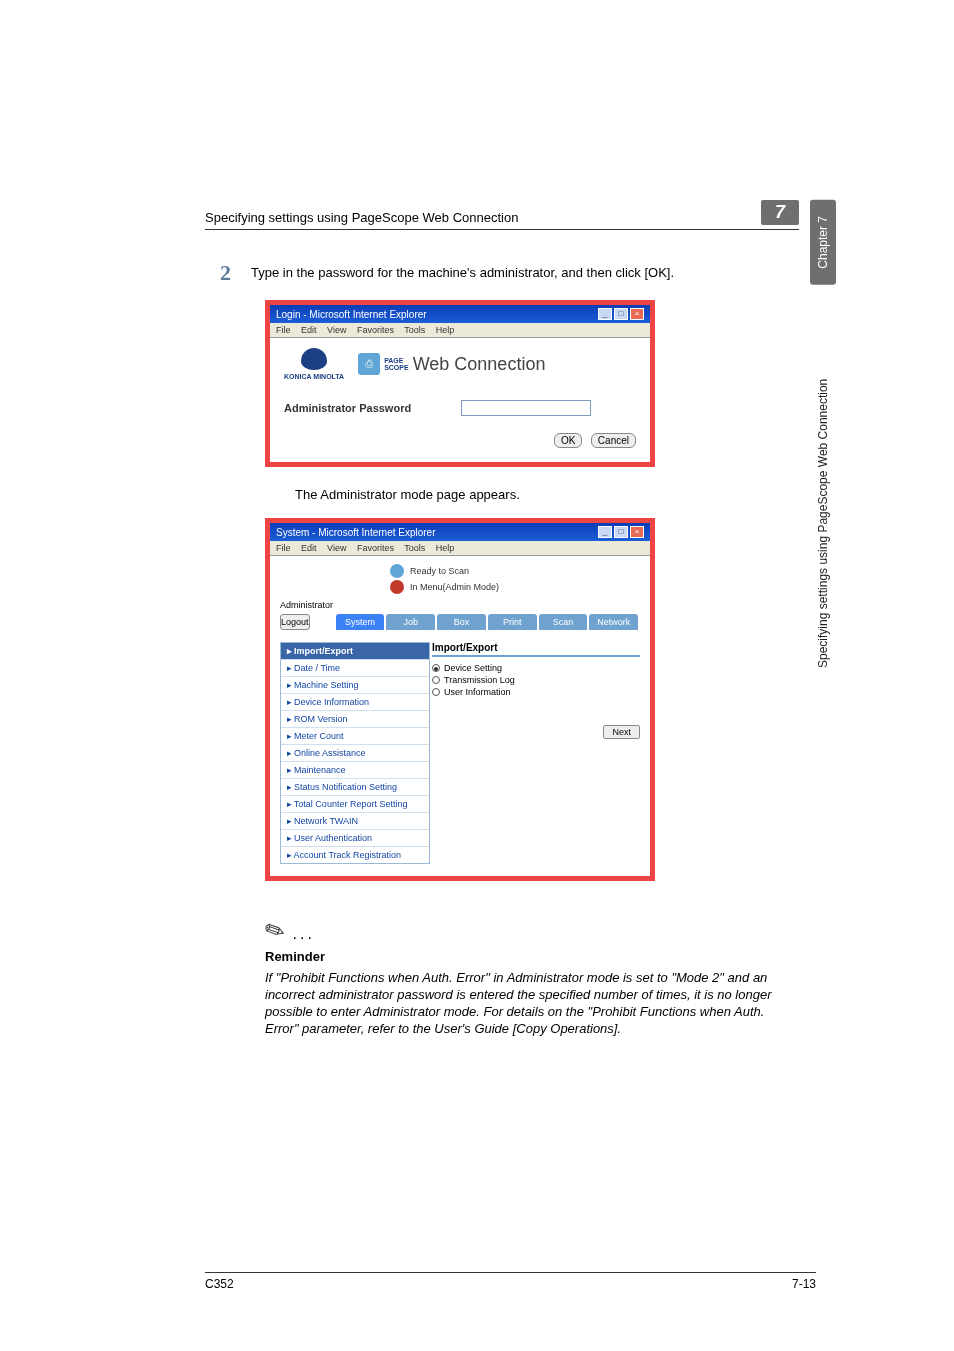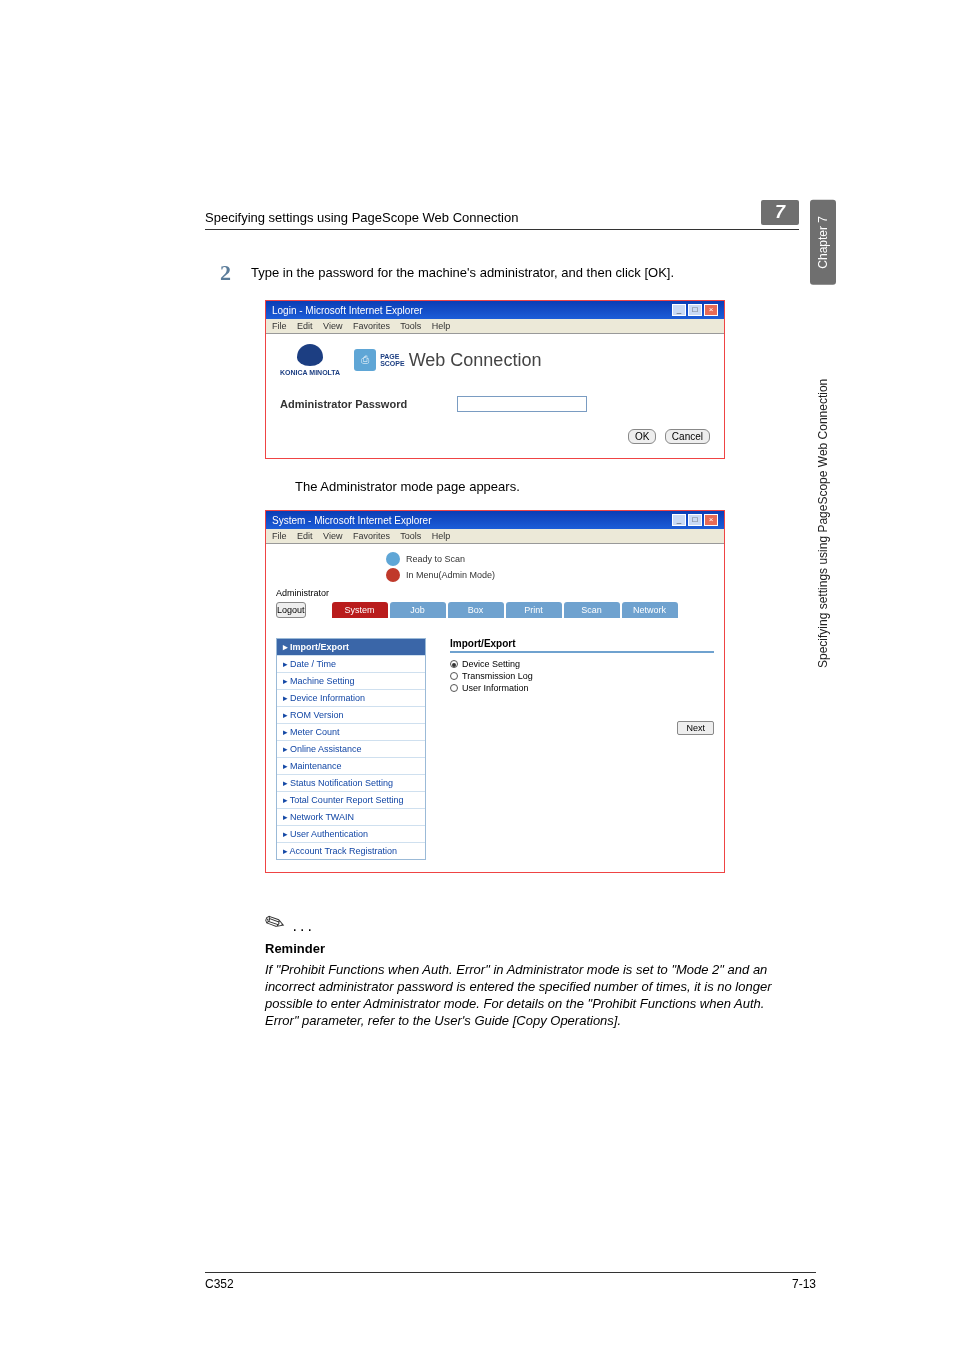--- a/index.html
+++ b/index.html
@@ -7,21 +7,21 @@
   .page { position: relative; width: 954px; height: 1351px; padding: 200px 155px 60px 205px; }
   .sidebar-right { position: absolute; right: 115px; top: 200px; width: 32px; height: 680px; display: flex; flex-direction: column; align-items: center; }
   .chapter-tab { background: #6f6f6f; color: #fff; writing-mode: vertical-rl; transform: rotate(180deg); padding: 16px 6px; font-size: 12px; border-radius: 3px; }
   .side-title { writing-mode: vertical-rl; transform: rotate(180deg); font-size: 12px; margin-top: 18px; color: #222; height: 440px; text-align:center }
   .header-line { display: flex; align-items: flex-end; border-bottom: 1px solid #333; padding-bottom: 4px; margin-bottom: 30px; }
   .header-title { font-size: 13px; flex: 1; }
   .header-num { background: #6f6f6f; color: #fff; font-weight: bold; font-style: italic; padding: 2px 14px 2px 14px; font-size: 18px; margin-left: 20px; border-radius: 2px; }
   .step { display: flex; gap: 20px; margin-bottom: 14px; }
   .step-num { font-size: 22px; font-weight: bold; color: #5a7b99; font-family: Georgia, serif; width: 26px; text-align:right; }
   .step-text { font-size: 13px; padding-top: 5px; }
-  .screenshot-box { border: 1px solid #ef4444; margin: 5px 0 20px 60px; width: 460px; }
+  .screenshot-box { border: 5px solid #ef4444; margin: 5px 0 20px 60px; width: 390px; }
   .titlebar { background: linear-gradient(#0b3db5,#1c5dd8); color: #fff; font-size: 10px; padding: 3px 6px; display:flex; align-items:center; }
   .titlebar .winctl { margin-left:auto; display:flex; gap:2px }
   .winctl span { width:14px;height:12px;background:#c8d9f5;border:1px solid #fff;font-size:8px;line-height:10px;text-align:center;color:#333 }
   .winctl span.close { background:#e86b55;color:#fff }
   .menubar { background:#ece9d8; font-size:9px; padding:2px 6px; color:#333; border-bottom:1px solid #999 }
   .menubar span { margin-right:8px }
   .ie-body { background:#fff; padding: 10px 14px 14px }
   .logo-row { display:flex; align-items:center; gap:14px; margin-bottom:20px }
   .km-logo { display:flex; flex-direction:column; align-items:center; font-size:7px; color:#1c3e82; font-weight:bold }
   .km-logo .glyph { width:26px;height:22px;background:#1c3e82;border-radius:50% 50% 50% 50%/60% 60% 40% 40%; margin-bottom:3px }
@@ -35,27 +35,27 @@
   .ie-btn { font-size:10px; border:1px solid #888; background:#eee; padding:1px 6px; margin-left:4px; border-radius:6px }
   .after-text { font-size:13px; margin-left:90px; margin-bottom:16px }
   .ss2-body { background:#fff; padding:8px 10px 12px }
   .status-row { display:flex; align-items:center; gap:6px; font-size:9px; color:#333; margin-left:110px; margin-bottom:6px }
   .dotA { width:14px;height:14px;border-radius:50%;background:#5fa6d6 }
   .dotB { width:14px;height:14px;border-radius:50%;background:#c0392b }
   .admin-lbl { font-size:9px; margin-bottom:4px }
   .tabs { display:flex; margin-bottom:0 }
   .logout-btn { font-size:9px;border:1px solid #888;background:#eee;border-radius:3px;padding:2px 0;margin-right:26px }
   .tab { font-size:9px; color:#fff; padding:3px 0; width:56px; text-align:center; margin-right:2px; border-top-left-radius:3px;border-top-right-radius:3px }
-  .tab.system { background:#b91c1c }
+  .tab.system { background:#3b82f6 }
   .tab.job { background:#6fa2cf }
   .tab.box { background:#6fa2cf }
   .tab.print { background:#6fa2cf }
   .tab.scan { background:#6fa2cf }
   .tab.net { background:#6fa2cf }
-  .main-row { display:flex; gap:24px; margin-top:20px }
+  .main-row { display:flex; gap:2px; margin-top:12px }
   .side-menu { width:150px; border:1px solid #9bbad7 }
   .side-item { font-size:9px; color:#1347a5; padding:3px 6px; border-top:1px solid #cfe0ef; background:#fff }
   .side-item.first { background:#3a66a8; color:#fff; border-top:none; font-weight:bold }
   .panel { flex:1 }
   .panel-head { font-size:10px; font-weight:bold; border-bottom:2px solid #6fa2cf; padding-bottom:2px; margin-bottom:6px }
   .radio-row { font-size:9px; display:flex; align-items:center; gap:4px; margin:2px 0 }
   .radio-dot { width:8px;height:8px;border:1px solid #555;border-radius:50%;display:inline-block }
   .radio-dot.checked::after { content:'';display:block;width:4px;height:4px;background:#333;border-radius:50%;margin:2px auto }
   .next-btn { float:right; margin-top:26px; font-size:9px;border:1px solid #888;background:#eee;padding:1px 8px;border-radius:2px }
   .note-block { margin:36px 0 0 60px }

